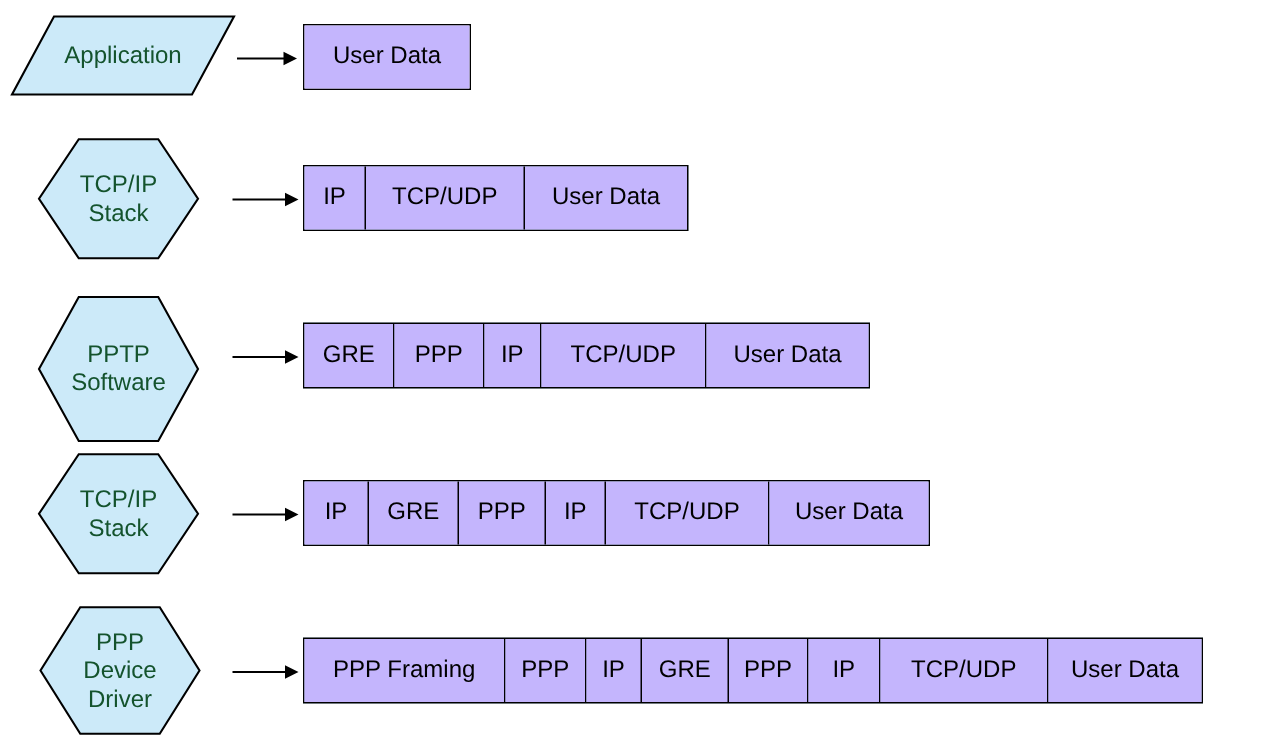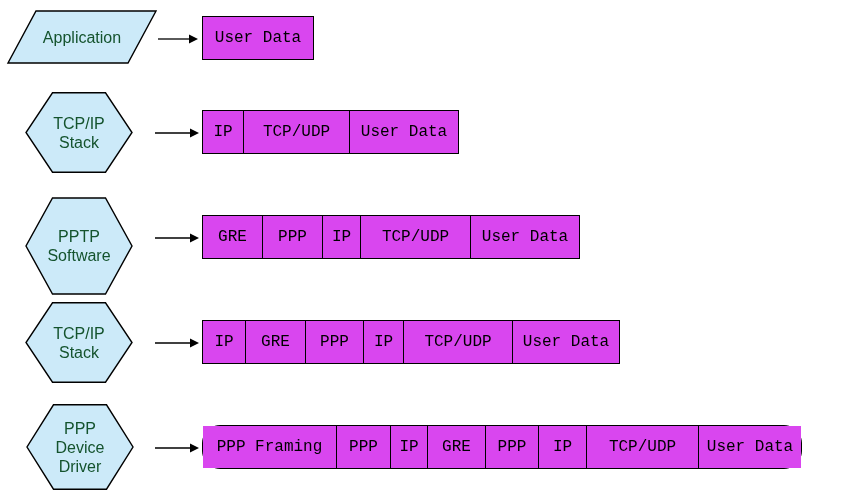--- a/index.html
+++ b/index.html
@@ -68,26 +68,25 @@
     display: flex;
     border: 1px solid #000000;
     background: #cceaf9;
   }
   .field {
     box-sizing: border-box;
     display: flex;
     align-items: center;
     justify-content: center;
     border-right: 1px solid #000000;
-    background: #d946ef;
+    background: #c4b5fd;
     color: #000000;
     font-size: 16px;
     line-height: 18px;
     white-space: nowrap;
-    font-family: Liberation Mono, monospace;
   }
   .field:last-child { border-right: none; }
 </style>
 </head>
 <body>
 
 <div id="stage">
     <div class="row" style="top: 0px;">
       <div class="shape" style="left: 8px; top: 11px; width: 148px; height: 52px;"><svg viewBox="0 0 148 52" preserveAspectRatio="none">
           <polygon points="28,0 148,0 120,52 0,52" fill="#cceaf9" stroke="#000000" stroke-width="1.4" vector-effect="non-scaling-stroke"></polygon>
@@ -163,21 +162,21 @@
           <polygon points="26.5,0.8 79.5,0.8 106,43 79.5,85.2 26.5,85.2 0,43" fill="#cceaf9" stroke="#000000" stroke-width="1.4" vector-effect="non-scaling-stroke"></polygon>
         </svg><span class="shape-label">PPP
 Device
 Driver</span></div>
       <div class="arrow" style="left: 155px; top: 442px; width: 44px;">
         <svg width="44" height="12" viewBox="0 0 44 12">
           <line x1="0" y1="6" x2="36" y2="6" stroke="#000000" stroke-width="1.3"></line>
           <polygon points="35,1.5 44,6 35,10.5" fill="#000000"></polygon>
         </svg>
       </div>
-      <div class="packet" style="left: 202px; top: 425px; height: 44px; border-radius: 18px;">
+      <div class="packet" style="left: 202px; top: 425px; height: 44px;">
         <div class="field" style="width: 134px;">PPP Framing</div>
         <div class="field" style="width: 54px;">PPP</div>
         <div class="field" style="width: 37px;">IP</div>
         <div class="field" style="width: 58px;">GRE</div>
         <div class="field" style="width: 53px;">PPP</div>
         <div class="field" style="width: 48px;">IP</div>
         <div class="field" style="width: 112px;">TCP/UDP</div>
         <div class="field" style="width: 102px;">User Data</div>
       </div>
     </div>

